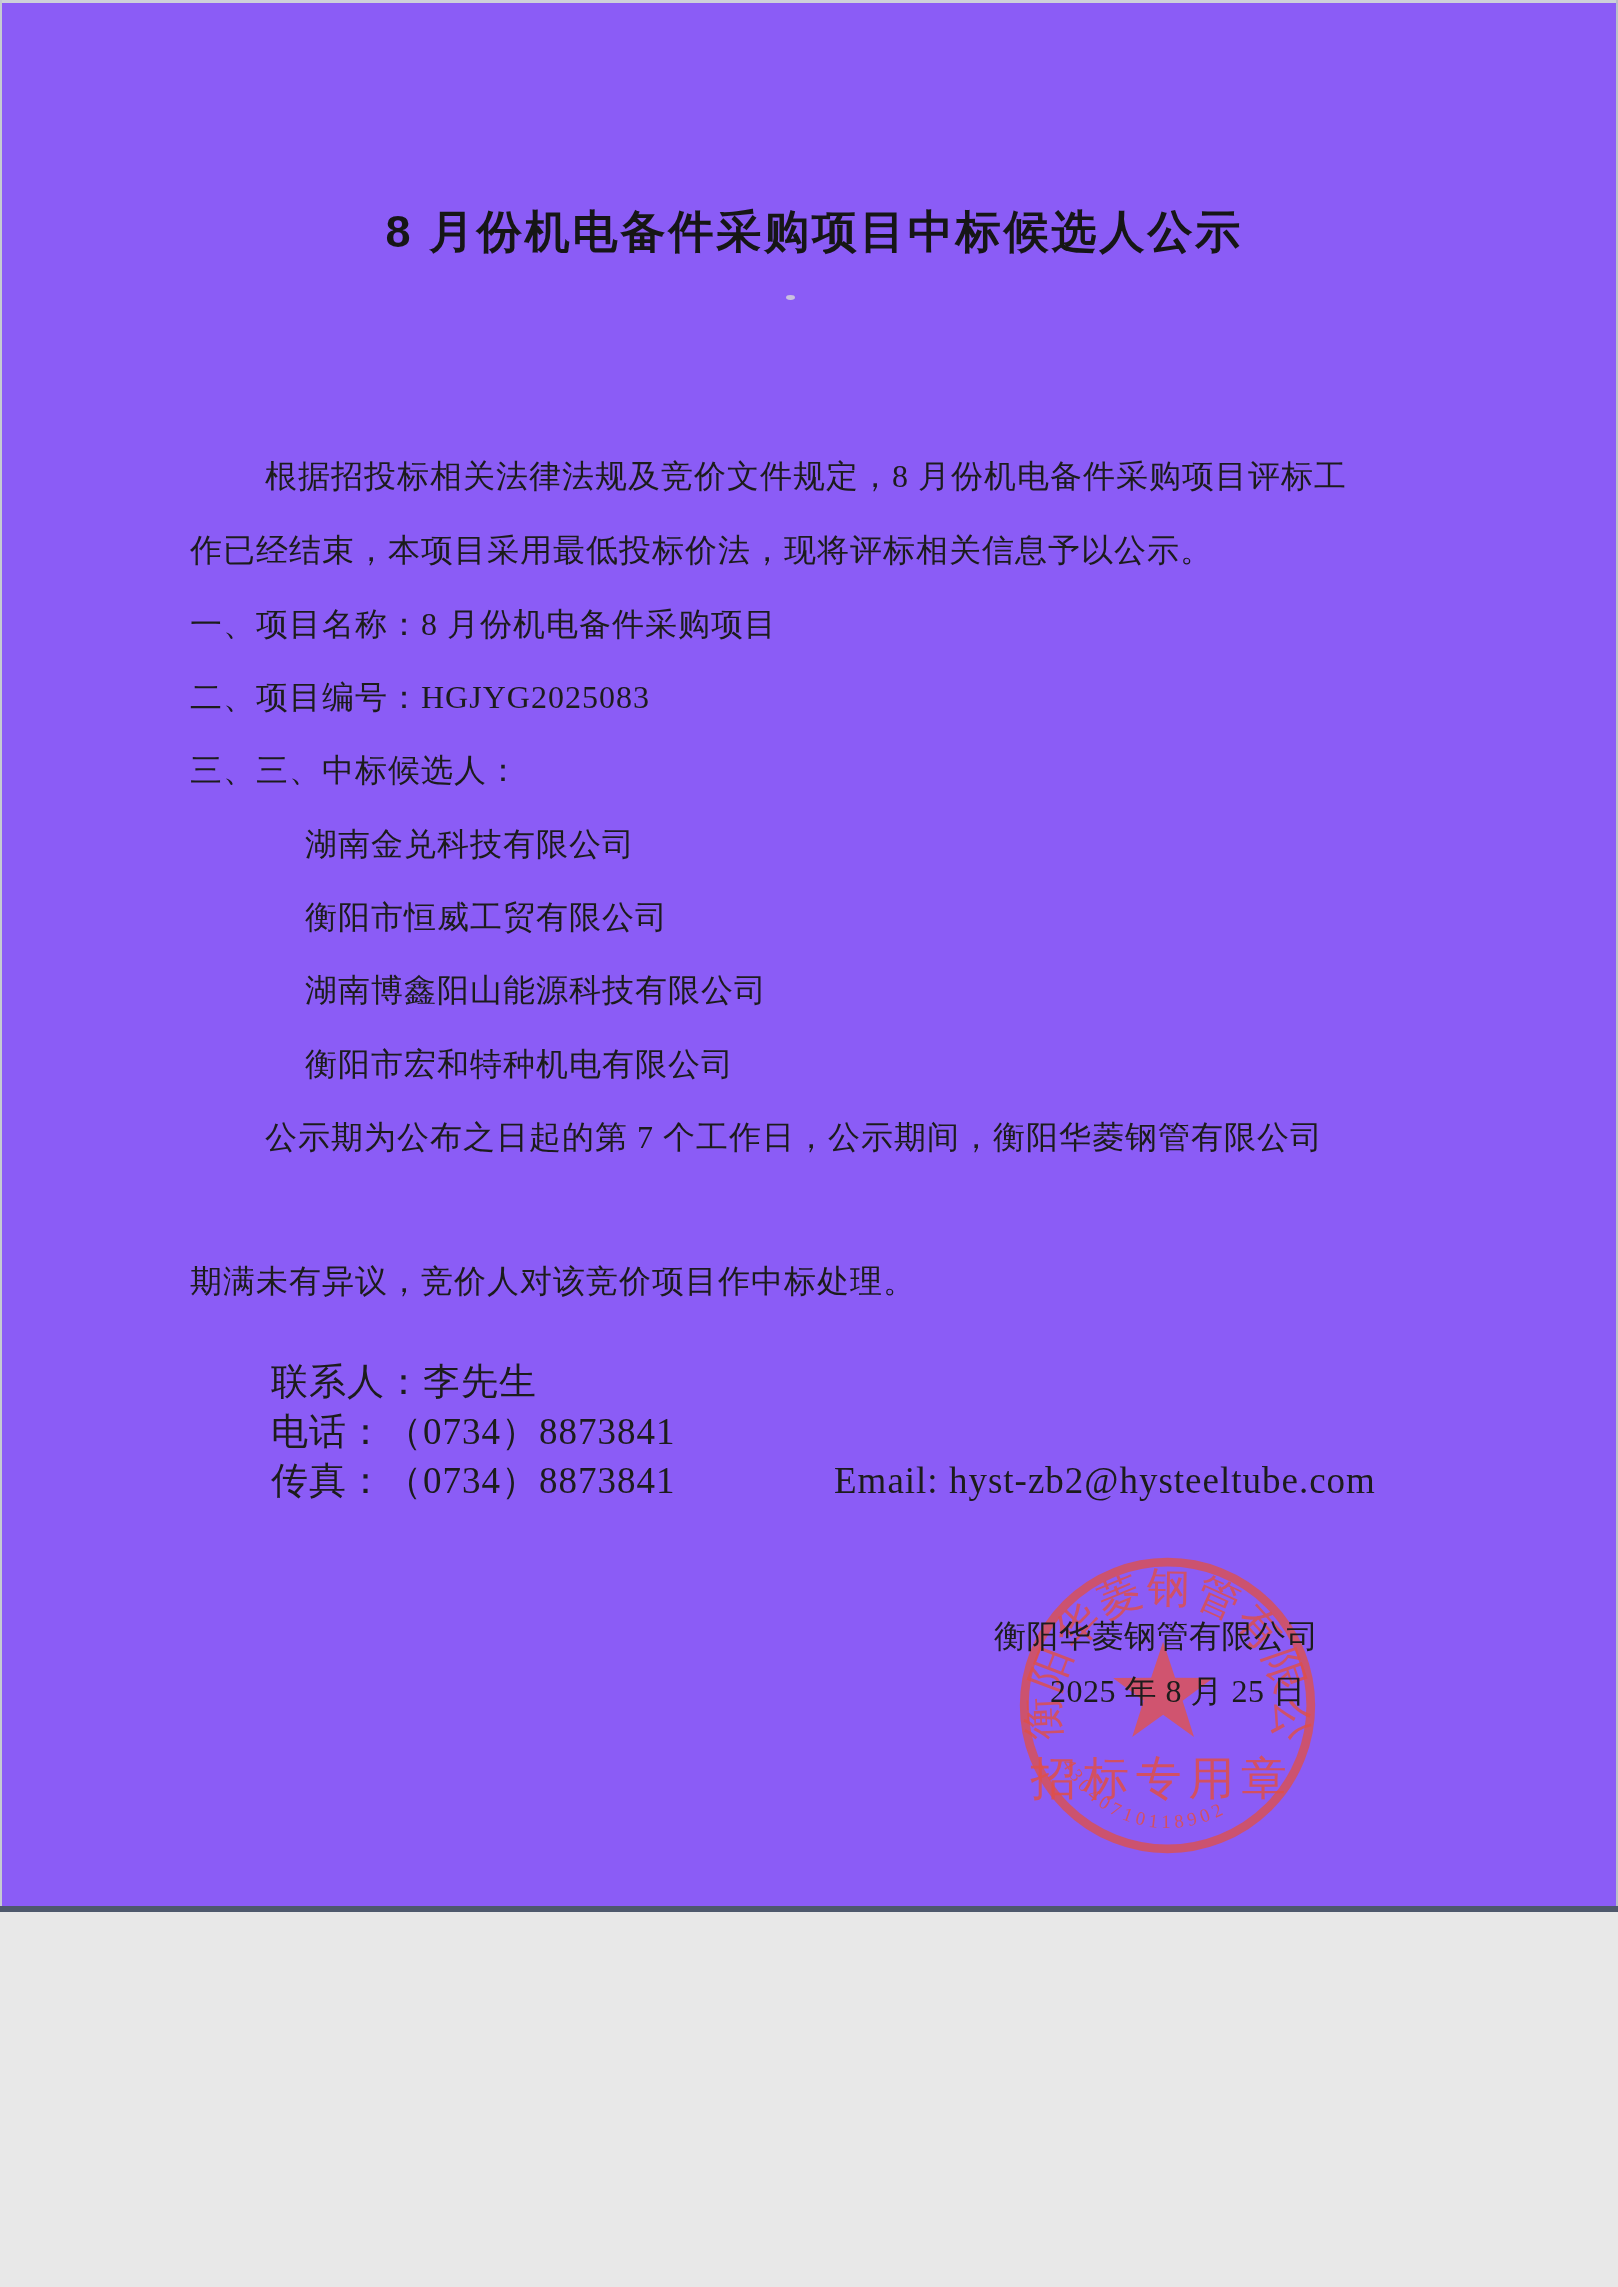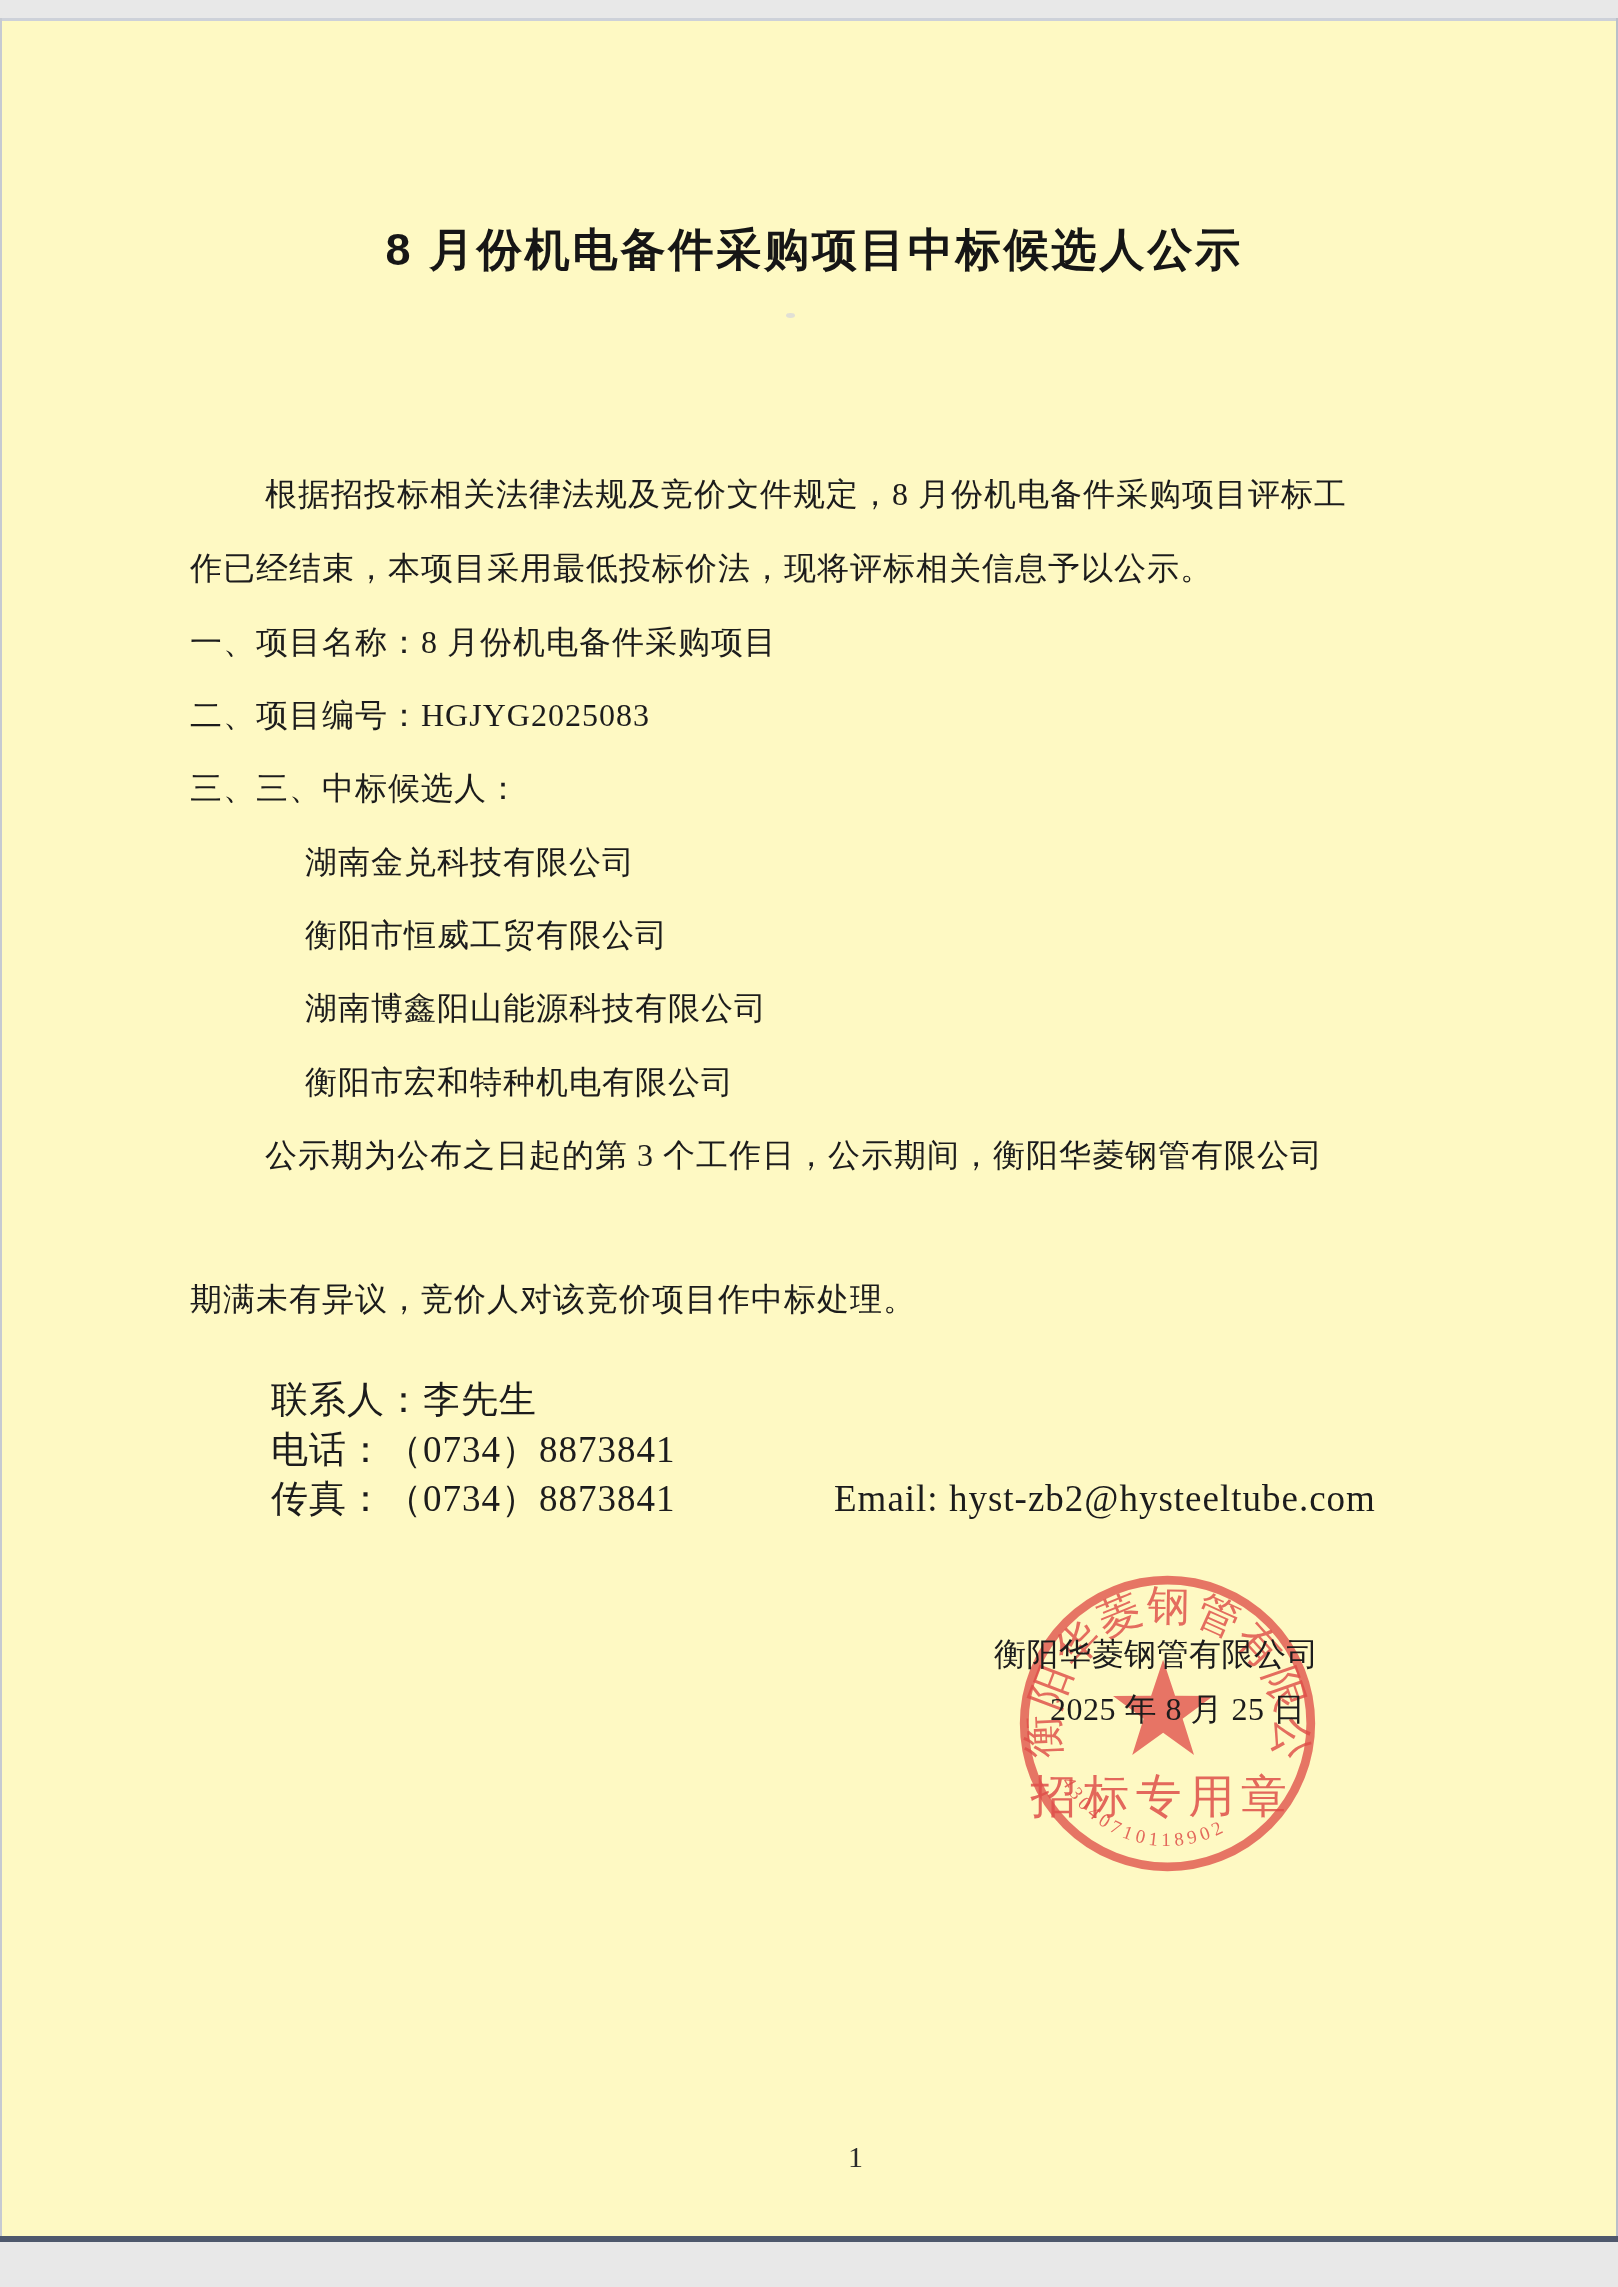--- a/index.html
+++ b/index.html
@@ -1,23 +1,22 @@
 <!DOCTYPE html>
 <html><head>
 <meta charset="utf-8">
 <style>
   html,body{margin:0;padding:0;background:#e8e8e8;}
   .page{
     position:relative;
-    width:1619px;height:2224px;
-    background:#fef9c3;
+    width:1619px;height:1912px;
+    background:#8b5cf6;
     overflow:hidden;
     font-family:"Liberation Serif","DejaVu Serif",serif;
     color:#1b1b1b;
-    margin-top:18px;
   }
   
   .edge-top{position:absolute;top:0;left:0;right:0;height:2.9px;background:#cdd1d9;}
   .edge-left{position:absolute;top:0;left:0;bottom:0;width:2px;background:#c6cad2;}
   .edge-right{position:absolute;top:0;right:0;bottom:0;width:2.9px;background:#b9bfc9;}
   .edge-bottom{position:absolute;left:0;right:0;bottom:0;height:5.9px;background:#4e586c;}
   .speck{position:absolute;left:786px;top:295px;width:8.8px;height:4.9px;background:#d9d9d9;border-radius:50%;opacity:.8;}
 
   .doc-title{
     position:absolute;top:207px;left:9.8px;right:0;
@@ -67,21 +66,21 @@
 
   <div class="line" style="top:602px;left:190px;">一、项目名称：8 月份机电备件采购项目</div>
   <div class="line" style="top:675px;left:190px;">二、项目编号：HGJYG2025083</div>
   <div class="line" style="top:822px;left:305px;">湖南金兑科技有限公司</div>
 
   <div class="line" style="top:748px;left:190px;">三、三、中标候选人：</div>
   <div class="line" style="top:895px;left:305px;">衡阳市恒威工贸有限公司</div>
   <div class="line" style="top:968px;left:305px;">湖南博鑫阳山能源科技有限公司</div>
   <div class="line" style="top:1042px;left:305px;">衡阳市宏和特种机电有限公司</div>
 
-  <div class="line" style="top:1115px;left:265px;">公示期为公布之日起的第 3 个工作日，公示期间，衡阳华菱钢管有限公司</div>
+  <div class="line" style="top:1115px;left:265px;">公示期为公布之日起的第 7 个工作日，公示期间，衡阳华菱钢管有限公司</div>
   <div class="line" style="top:1261px;left:190px;font-family:Liberation Mono, monospace;">期满未有异议，竞价人对该竞价项目作中标处理。</div>
 
   <div class="line contact-line" style="top:1359px;left:271px;">联系人：李先生</div>
   <div class="line contact-line" style="top:1409px;left:271px;">电话：（0734）8873841</div>
   <div class="line contact-line" style="top:1458px;left:271px;">传真：（0734）8873841</div>
   <div class="line contact-line" style="top:1458px;left:834px;">Email: hyst-zb2@hysteeltube.com</div>
 
   <div class="stamp stampwrap">
     <svg viewBox="0 0 315 315" xmlns="http://www.w3.org/2000/svg">
       <defs>

